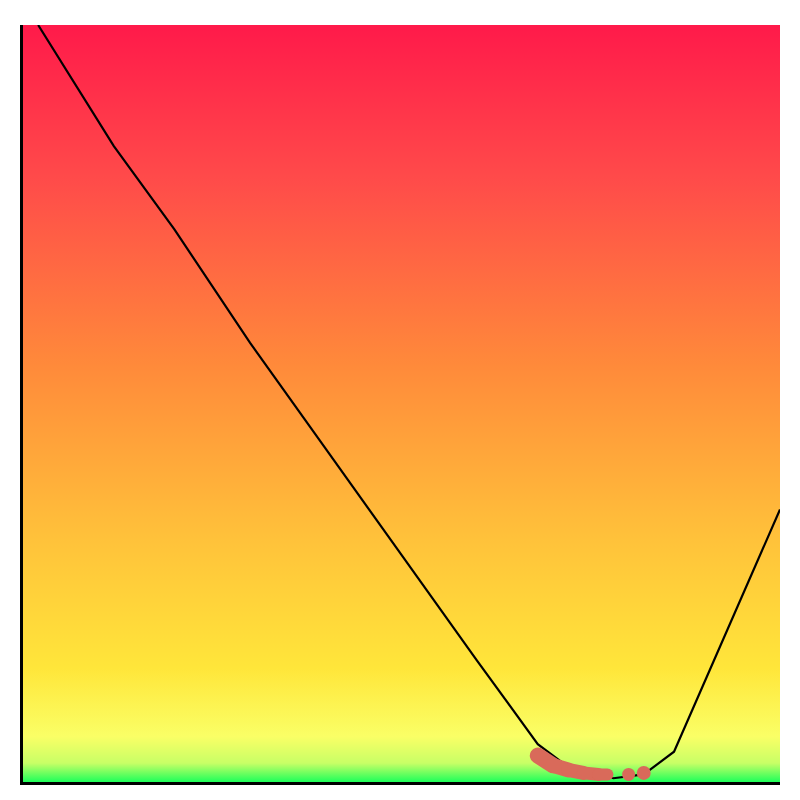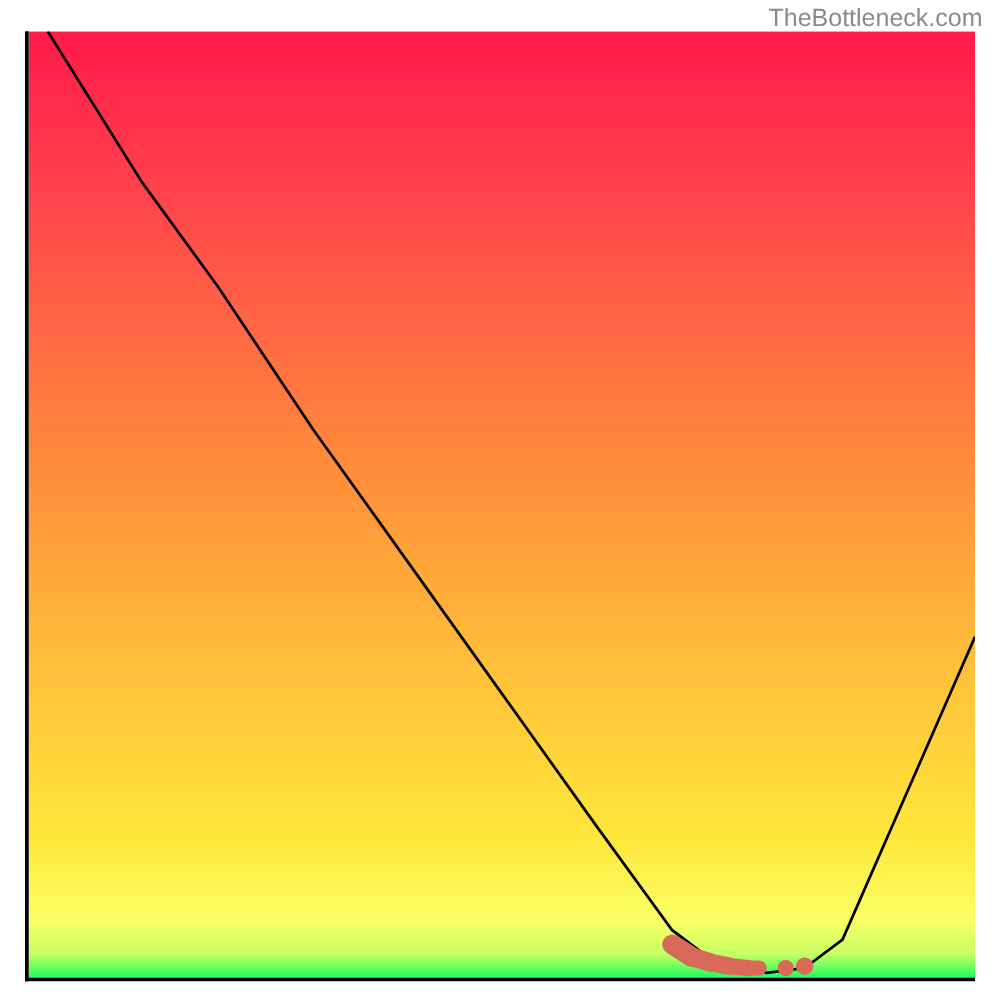--- a/index.html
+++ b/index.html
@@ -7,21 +7,20 @@
   .container { width: 800px; height: 800px; position: relative; background: #fff; }
   .watermark { position: absolute; top: 4px; right: 14px; color: #8a8a8a; font-size: 20px; font-weight: 500; z-index: 10; }
   .plot-area { position: absolute; left: 20px; top: 25px; width: 760px; height: 760px; border-left: 3px solid #000; border-bottom: 3px solid #000; overflow: hidden; }
   .gradient { position: absolute; inset: 0; }
   .curve { position: absolute; inset: 0; }
   .markers { position: absolute; inset: 0; }
 </style>
 </head>
 <body>
 <div class="container">
-  <div class="watermark">TheBottleneck.com</div>
   <div class="plot-area">
     <svg class="gradient" viewBox="0 0 760 760" preserveAspectRatio="none">
       <defs>
         <linearGradient id="bg" x1="0" y1="0" x2="0" y2="1">
           <stop id="g0" offset="0%" stop-color="#ff1a4a"></stop>
           <stop id="g1" offset="20%" stop-color="#ff4a4a"></stop>
           <stop id="g2" offset="45%" stop-color="#ff8a3a"></stop>
           <stop id="g3" offset="68%" stop-color="#ffc23a"></stop>
           <stop id="g4" offset="85%" stop-color="#ffe63a"></stop>
           <stop id="g5" offset="94%" stop-color="#faff66"></stop>

